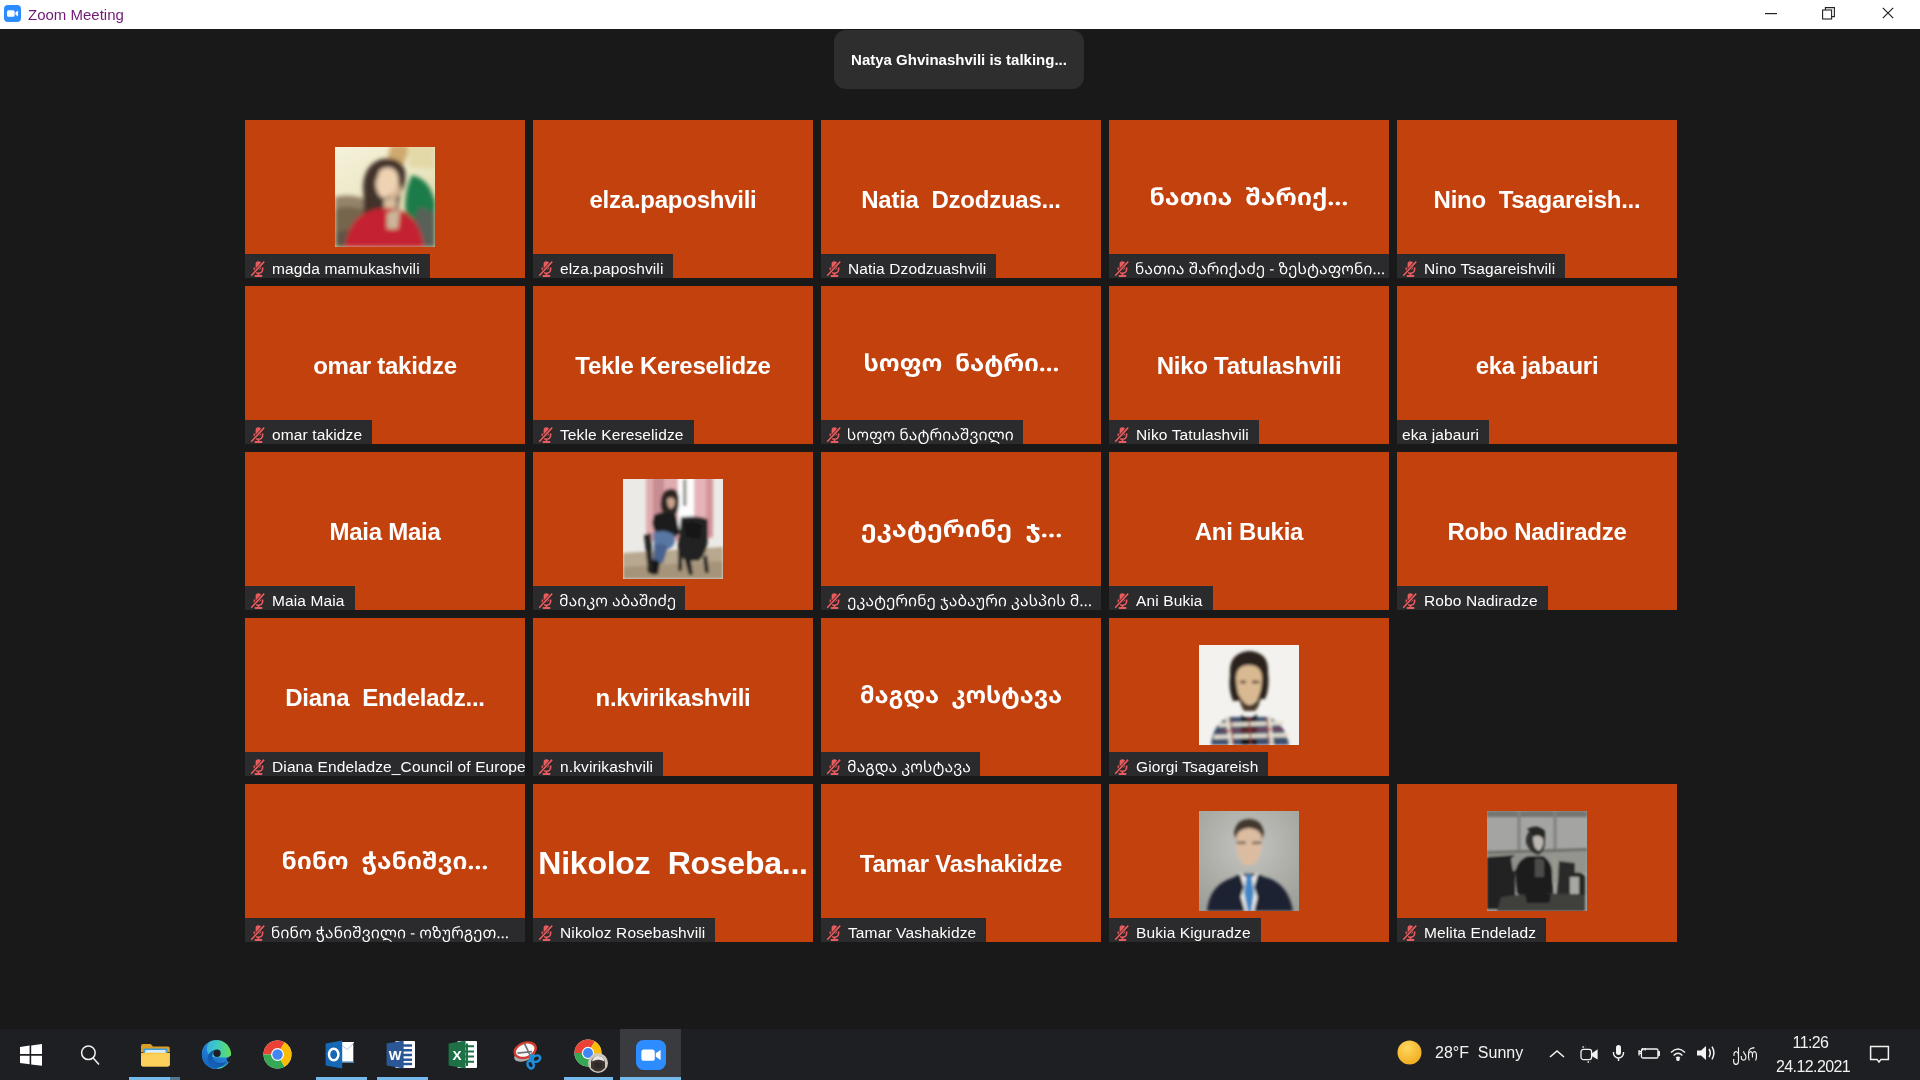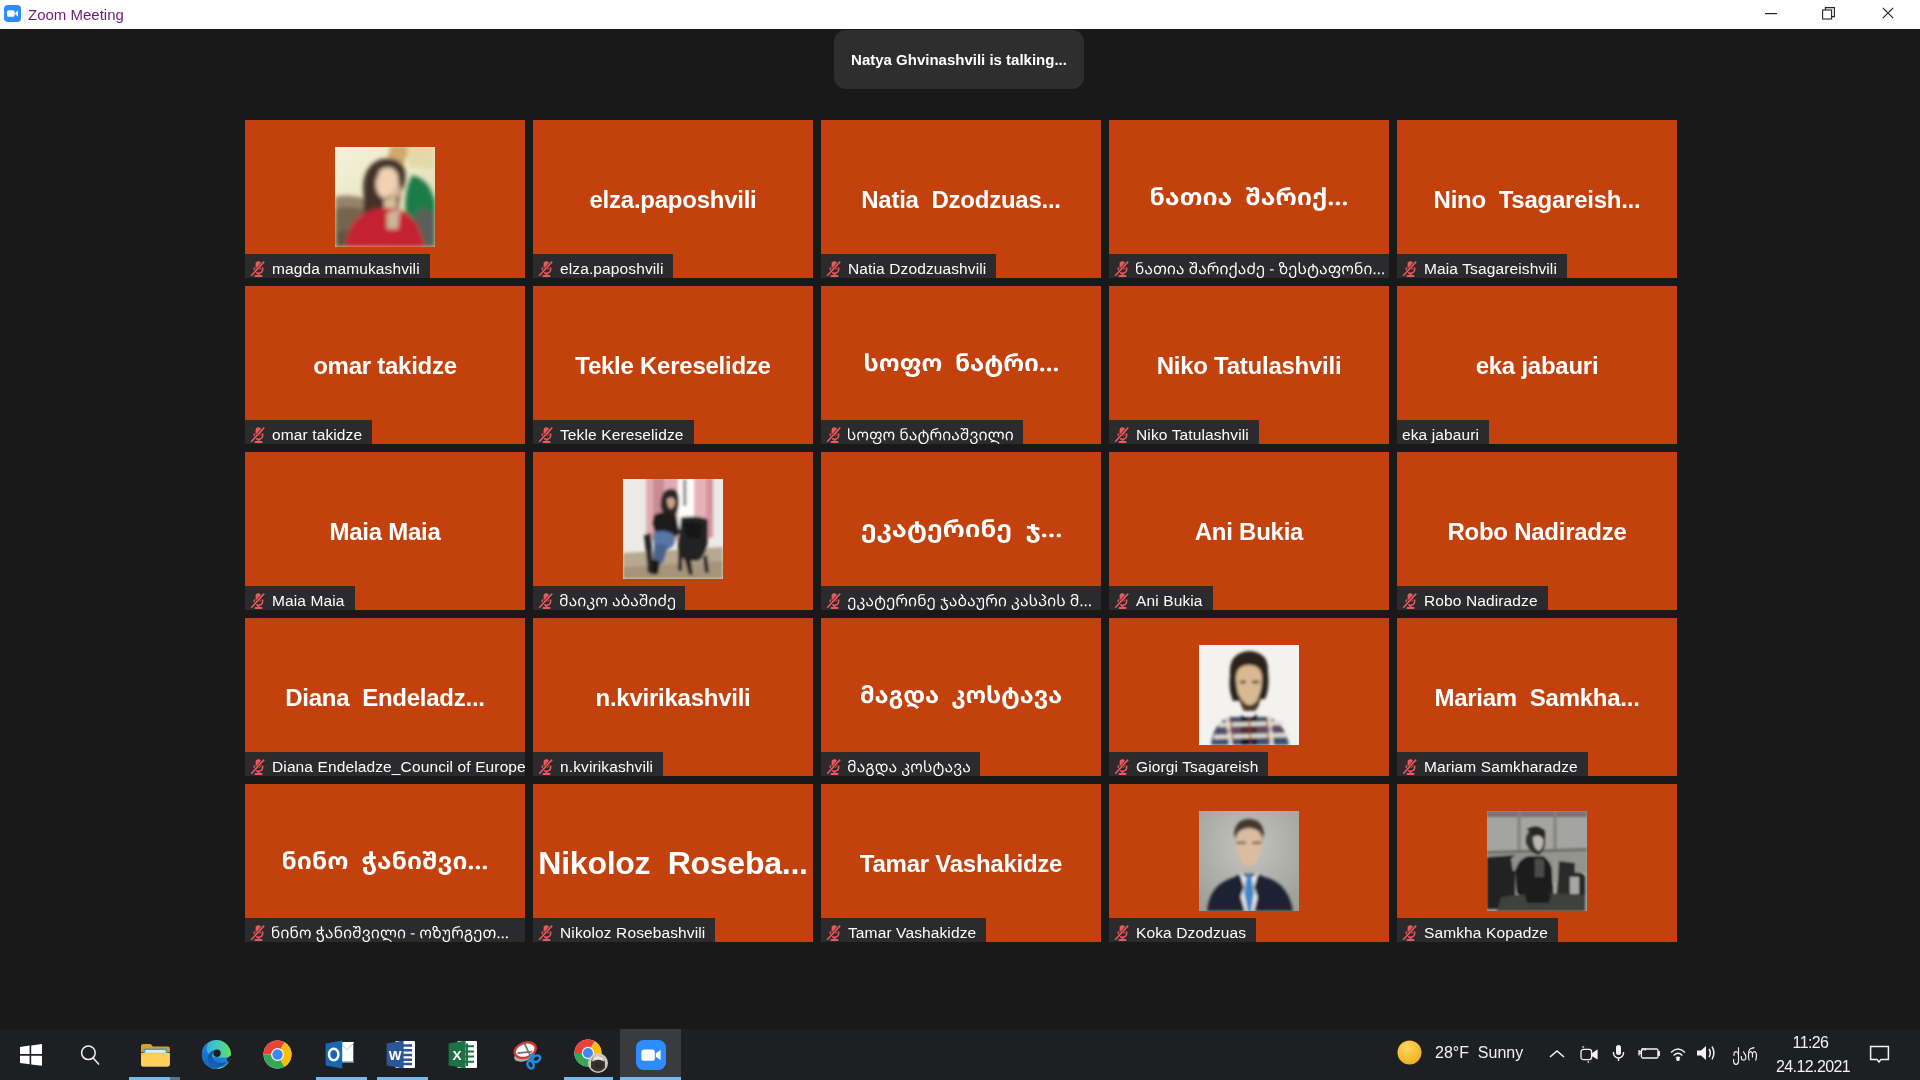--- a/index.html
+++ b/index.html
@@ -136,21 +136,21 @@
         <svg width="17" height="18" viewBox="0 0 17 18" style="flex:0 0 auto;margin-top:1px">
 <g fill="#e85c5e">
             <rect x="5.6" y="1.2" width="5.6" height="8.6" rx="2.8"></rect>
 <path d="M3.6 7.6v1.6a4.9 4.9 0 0 0 9.8 0V7.6h-1.6v1.6a3.3 3.3 0 0 1-6.6 0V7.6z"></path>
 <rect x="7.6" y="13.2" width="1.8" height="2.4"></rect>
             <rect x="4.7" y="15.1" width="7.6" height="1.9" rx="0.4"></rect>
           </g>
 <line x1="1.2" y1="15.8" x2="14.2" y2="1.6" stroke="#242424" stroke-width="3"></line>
 <line x1="1.2" y1="15.8" x2="14.2" y2="1.6" stroke="#e85c5e" stroke-width="1.7"></line>
         </svg>
-        <span>Maia Tsagareishvili</span>
+        <span>Nino Tsagareishvili</span>
       </div>
     </div>
 <div class="tile" style="left:245px;top:257px">
       <div class="cname" style="font-size:24px;">omar takidze</div>
       <div class="lbl">
         <svg width="17" height="18" viewBox="0 0 17 18" style="flex:0 0 auto;margin-top:1px">
 <g fill="#e85c5e">
             <rect x="5.6" y="1.2" width="5.6" height="8.6" rx="2.8"></rect>
 <path d="M3.6 7.6v1.6a4.9 4.9 0 0 0 9.8 0V7.6h-1.6v1.6a3.3 3.3 0 0 1-6.6 0V7.6z"></path>
 <rect x="7.6" y="13.2" width="1.8" height="2.4"></rect>
@@ -413,36 +413,20 @@
 <path d="M3.6 7.6v1.6a4.9 4.9 0 0 0 9.8 0V7.6h-1.6v1.6a3.3 3.3 0 0 1-6.6 0V7.6z"></path>
 <rect x="7.6" y="13.2" width="1.8" height="2.4"></rect>
             <rect x="4.7" y="15.1" width="7.6" height="1.9" rx="0.4"></rect>
           </g>
 <line x1="1.2" y1="15.8" x2="14.2" y2="1.6" stroke="#242424" stroke-width="3"></line>
 <line x1="1.2" y1="15.8" x2="14.2" y2="1.6" stroke="#e85c5e" stroke-width="1.7"></line>
         </svg>
         <span>Giorgi Tsagareish</span>
       </div>
     </div>
-<div class="tile" style="left:1397px;top:589px">
-      <div class="cname" style="font-size:24px;">Mariam&nbsp;&nbsp;Samkha...</div>
-      <div class="lbl">
-        <svg width="17" height="18" viewBox="0 0 17 18" style="flex:0 0 auto;margin-top:1px">
-<g fill="#e85c5e">
-            <rect x="5.6" y="1.2" width="5.6" height="8.6" rx="2.8"></rect>
-<path d="M3.6 7.6v1.6a4.9 4.9 0 0 0 9.8 0V7.6h-1.6v1.6a3.3 3.3 0 0 1-6.6 0V7.6z"></path>
-<rect x="7.6" y="13.2" width="1.8" height="2.4"></rect>
-            <rect x="4.7" y="15.1" width="7.6" height="1.9" rx="0.4"></rect>
-          </g>
-<line x1="1.2" y1="15.8" x2="14.2" y2="1.6" stroke="#242424" stroke-width="3"></line>
-<line x1="1.2" y1="15.8" x2="14.2" y2="1.6" stroke="#e85c5e" stroke-width="1.7"></line>
-        </svg>
-        <span>Mariam Samkharadze</span>
-      </div>
-    </div>
 <div class="tile" style="left:245px;top:755px">
       <svg style="position:absolute;left:38.0px;top:66.6px" width="204.0" height="24.0" viewBox="1.51 -18.48 197.42 24.48" preserveAspectRatio="none">
         <path d="M7.5 0.2Q4.6 0.2 3.1 -1.5Q1.5 -3.2 1.5 -6.5V-13.4Q1.5 -15.2 2.2 -16.2Q2.9 -17.3 4.0 -17.8Q5.1 -18.2 6.4 -18.2H12.5V-15.5H6.8Q6.0 -15.5 5.6 -15.1Q5.1 -14.7 5.1 -13.8V-13.3Q5.1 -12.9 5.1 -12.3Q5.0 -11.7 5.0 -11.3H5.1Q5.4 -11.8 5.9 -12.2Q6.4 -12.6 7.1 -12.8Q7.8 -13.1 8.7 -13.1Q11.0 -13.1 12.4 -11.4Q13.8 -9.8 13.8 -6.5Q13.8 -4.4 13.0 -2.8Q12.3 -1.3 10.9 -0.5Q9.5 0.2 7.5 0.2ZM7.5 -2.5Q8.9 -2.5 9.5 -3.6Q10.1 -4.6 10.1 -6.5Q10.1 -8.3 9.5 -9.3Q8.8 -10.3 7.6 -10.3Q6.6 -10.3 6.0 -9.8Q5.4 -9.4 5.1 -8.6Q4.9 -7.8 4.9 -6.7V-6.2Q4.9 -4.4 5.5 -3.5Q6.2 -2.5 7.5 -2.5Z M17.4 0.0Q17.0 -1.1 16.7 -2.1Q16.4 -3.1 16.2 -4.2Q16.0 -5.3 16.0 -6.6Q16.0 -8.6 16.7 -10.1Q17.4 -11.7 18.8 -12.5Q20.1 -13.4 22.2 -13.4Q24.2 -13.4 25.6 -12.5Q26.9 -11.7 27.6 -10.1Q28.3 -8.6 28.3 -6.6Q28.3 -5.3 28.1 -4.2Q28.0 -3.1 27.7 -2.1Q27.4 -1.1 26.9 0.0H23.4Q24.0 -1.6 24.3 -3.2Q24.6 -4.9 24.6 -6.5Q24.6 -7.9 24.3 -8.8Q24.1 -9.7 23.5 -10.2Q23.0 -10.6 22.2 -10.6Q21.4 -10.6 20.8 -10.2Q20.3 -9.7 20.0 -8.8Q19.7 -7.9 19.7 -6.5Q19.7 -5.4 19.8 -4.3Q20.0 -3.2 20.2 -2.1Q20.5 -1.1 20.9 0.0Z M37.0 0.2Q34.0 0.2 32.5 -1.5Q30.9 -3.2 30.9 -6.5V-13.4Q30.9 -15.2 31.6 -16.2Q32.3 -17.3 33.4 -17.8Q34.5 -18.2 35.8 -18.2H41.9V-15.5H36.3Q35.5 -15.5 35.0 -15.1Q34.6 -14.7 34.6 -13.8V-13.3Q34.6 -12.9 34.5 -12.3Q34.5 -11.7 34.4 -11.3H34.5Q34.9 -11.8 35.4 -12.2Q35.9 -12.6 36.6 -12.8Q37.2 -13.1 38.2 -13.1Q40.4 -13.1 41.8 -11.4Q43.2 -9.8 43.2 -6.5Q43.2 -4.4 42.5 -2.8Q41.7 -1.3 40.3 -0.5Q38.9 0.2 37.0 0.2ZM37.0 -2.5Q38.4 -2.5 38.9 -3.6Q39.5 -4.6 39.5 -6.5Q39.5 -8.3 38.9 -9.3Q38.2 -10.3 37.0 -10.3Q36.0 -10.3 35.4 -9.8Q34.8 -9.4 34.6 -8.6Q34.3 -7.8 34.3 -6.7V-6.2Q34.3 -4.4 35.0 -3.5Q35.6 -2.5 37.0 -2.5Z M47.0 0.0Q46.5 -1.2 46.2 -2.2Q45.8 -3.3 45.6 -4.4Q45.5 -5.5 45.5 -6.7Q45.5 -8.7 46.1 -10.2Q46.7 -11.7 47.9 -12.5Q49.1 -13.4 50.8 -13.4Q52.3 -13.4 53.2 -12.6Q54.1 -11.9 54.6 -10.7H54.7Q55.2 -12.0 56.1 -12.7Q57.0 -13.4 58.5 -13.4Q60.2 -13.4 61.4 -12.5Q62.6 -11.7 63.2 -10.2Q63.8 -8.7 63.8 -6.7Q63.8 -5.5 63.7 -4.4Q63.5 -3.3 63.1 -2.2Q62.8 -1.2 62.3 0.0H58.7Q59.5 -1.6 59.8 -3.2Q60.2 -4.9 60.2 -6.7Q60.2 -7.8 60.0 -8.7Q59.8 -9.6 59.3 -10.1Q58.9 -10.6 58.1 -10.6Q57.2 -10.6 56.8 -9.8Q56.4 -9.0 56.4 -7.5V-4.1H52.9V-7.5Q52.9 -9.0 52.5 -9.8Q52.1 -10.6 51.2 -10.6Q50.2 -10.6 49.7 -9.7Q49.1 -8.7 49.1 -6.6Q49.1 -5.4 49.3 -4.3Q49.4 -3.2 49.8 -2.1Q50.1 -1.1 50.6 0.0Z M85.2 6.0Q83.8 6.0 82.7 5.6Q81.5 5.1 80.7 4.4Q79.9 3.6 79.5 2.6Q79.1 1.6 79.1 0.4Q79.1 -0.3 79.2 -0.9Q79.3 -1.5 79.6 -2.1H83.0Q82.9 -1.6 82.8 -1.0Q82.7 -0.4 82.7 0.1Q82.7 0.9 83.0 1.7Q83.2 2.4 83.8 2.8Q84.3 3.2 85.2 3.2Q86.1 3.2 86.7 2.8Q87.2 2.4 87.5 1.7Q87.7 0.9 87.7 0.1Q87.7 -0.8 87.5 -1.6Q87.3 -2.4 86.9 -3.0Q86.4 -3.9 86.1 -4.6Q85.8 -5.4 85.6 -6.2H85.5Q85.0 -5.5 84.2 -5.2Q83.5 -4.8 82.4 -4.8Q81.4 -4.8 80.5 -5.3Q79.6 -5.8 79.0 -6.7Q78.4 -7.7 78.4 -9.0Q78.4 -10.2 79.0 -11.1Q79.5 -12.0 80.5 -12.6Q81.6 -13.1 83.0 -13.1H84.9V-18.2H88.5V-13.1H91.3V-10.4H88.5V-9.1Q88.5 -7.6 89.0 -6.5Q89.6 -5.4 90.2 -4.3Q90.7 -3.5 91.1 -2.4Q91.4 -1.4 91.4 -0.0Q91.4 1.8 90.7 3.1Q89.9 4.5 88.5 5.2Q87.1 6.0 85.2 6.0ZM83.4 -7.5Q84.1 -7.5 84.6 -7.9Q85.0 -8.4 85.0 -9.2V-10.4H83.5Q82.7 -10.4 82.3 -10.1Q81.8 -9.7 81.8 -8.9Q81.8 -8.3 82.2 -7.9Q82.6 -7.5 83.4 -7.5Z M99.5 0.2Q97.8 0.2 96.5 -0.3Q95.1 -0.9 94.3 -2.1Q93.6 -3.2 93.6 -4.8Q93.6 -5.5 93.7 -6.0Q93.8 -6.5 94.0 -6.9H97.4Q97.3 -6.5 97.3 -6.1Q97.2 -5.6 97.2 -5.1Q97.2 -4.3 97.5 -3.7Q97.7 -3.2 98.3 -2.8Q98.8 -2.5 99.5 -2.5Q100.2 -2.5 100.7 -2.8Q101.2 -3.1 101.5 -3.7Q101.8 -4.3 101.8 -5.0Q101.8 -6.1 101.3 -6.8Q100.8 -7.4 100.1 -8.1Q99.5 -8.6 98.9 -9.3Q98.3 -10.0 97.9 -10.9Q97.5 -11.8 97.5 -13.1H101.1Q101.1 -12.1 101.7 -11.3Q102.3 -10.6 103.1 -9.8Q103.7 -9.3 104.2 -8.6Q104.8 -7.9 105.1 -7.1Q105.5 -6.2 105.5 -5.1Q105.5 -3.5 104.7 -2.3Q104.0 -1.1 102.6 -0.4Q101.3 0.2 99.5 0.2Z M114.2 0.2Q111.2 0.2 109.7 -1.5Q108.1 -3.2 108.1 -6.5V-13.4Q108.1 -15.2 108.8 -16.2Q109.5 -17.3 110.6 -17.8Q111.7 -18.2 113.0 -18.2H119.1V-15.5H113.4Q112.6 -15.5 112.2 -15.1Q111.7 -14.7 111.7 -13.8V-13.3Q111.7 -12.9 111.7 -12.3Q111.6 -11.7 111.6 -11.3H111.7Q112.1 -11.8 112.5 -12.2Q113.0 -12.6 113.7 -12.8Q114.4 -13.1 115.3 -13.1Q117.6 -13.1 119.0 -11.4Q120.4 -9.8 120.4 -6.5Q120.4 -4.4 119.6 -2.8Q118.9 -1.3 117.5 -0.5Q116.1 0.2 114.2 0.2ZM114.1 -2.5Q115.5 -2.5 116.1 -3.6Q116.7 -4.6 116.7 -6.5Q116.7 -8.3 116.1 -9.3Q115.4 -10.3 114.2 -10.3Q113.2 -10.3 112.6 -9.8Q112.0 -9.4 111.8 -8.6Q111.5 -7.8 111.5 -6.7V-6.2Q111.5 -4.4 112.1 -3.5Q112.8 -2.5 114.1 -2.5Z M124.0 0.0Q123.6 -1.1 123.3 -2.1Q123.0 -3.1 122.8 -4.2Q122.6 -5.3 122.6 -6.6Q122.6 -8.6 123.3 -10.1Q124.0 -11.7 125.4 -12.5Q126.7 -13.4 128.8 -13.4Q130.8 -13.4 132.2 -12.5Q133.5 -11.7 134.2 -10.1Q134.9 -8.6 134.9 -6.6Q134.9 -5.3 134.7 -4.2Q134.6 -3.1 134.3 -2.1Q134.0 -1.1 133.5 0.0H130.0Q130.7 -1.6 130.9 -3.2Q131.2 -4.9 131.2 -6.5Q131.2 -7.9 131.0 -8.8Q130.7 -9.7 130.1 -10.2Q129.6 -10.6 128.8 -10.6Q128.0 -10.6 127.4 -10.2Q126.9 -9.7 126.6 -8.8Q126.3 -7.9 126.3 -6.5Q126.3 -5.4 126.4 -4.3Q126.6 -3.2 126.8 -2.1Q127.1 -1.1 127.5 0.0Z M143.4 0.2Q141.5 0.2 140.1 -0.5Q138.7 -1.3 137.9 -2.7Q137.2 -4.1 137.2 -6.1Q137.2 -8.0 137.8 -9.4Q138.4 -10.8 139.6 -11.5Q140.7 -12.2 142.2 -12.2Q143.1 -12.2 143.8 -12.0Q144.5 -11.8 145.0 -11.4Q145.5 -11.0 145.9 -10.4H146.0Q145.9 -10.8 145.9 -11.3Q145.8 -11.7 145.8 -12.3V-14.3Q145.8 -14.8 145.7 -15.2Q145.5 -15.5 145.3 -15.7Q145.0 -15.9 144.6 -15.9Q144.1 -15.9 143.8 -15.5Q143.5 -15.2 143.5 -14.5V-13.5H140.0V-14.2Q140.0 -15.0 139.6 -15.3Q139.2 -15.7 138.6 -15.7Q138.3 -15.7 138.0 -15.6Q137.6 -15.5 137.3 -15.4L136.5 -17.9Q137.1 -18.2 137.7 -18.3Q138.4 -18.5 139.0 -18.5Q139.8 -18.5 140.6 -18.0Q141.4 -17.6 141.8 -16.6H141.9Q142.3 -17.6 143.2 -18.0Q144.0 -18.5 145.2 -18.5Q146.3 -18.5 147.3 -18.0Q148.3 -17.5 148.8 -16.6Q149.4 -15.6 149.4 -14.1V-6.1Q149.4 -4.1 148.7 -2.7Q148.0 -1.3 146.7 -0.5Q145.3 0.2 143.4 0.2ZM143.4 -2.5Q144.8 -2.5 145.4 -3.4Q146.0 -4.3 146.0 -5.7V-6.2Q146.0 -7.1 145.8 -7.8Q145.5 -8.6 145.0 -9.0Q144.4 -9.4 143.3 -9.4Q142.5 -9.4 142.0 -9.0Q141.4 -8.5 141.1 -7.8Q140.8 -7.0 140.8 -6.0Q140.8 -5.0 141.1 -4.2Q141.3 -3.4 141.9 -3.0Q142.5 -2.5 143.4 -2.5Z M158.2 6.0Q156.7 6.0 155.6 5.6Q154.4 5.2 153.6 4.5Q152.8 3.8 152.4 2.8Q152.0 1.8 152.0 0.7Q152.0 0.1 152.1 -0.5Q152.2 -1.0 152.3 -1.4H155.8Q155.7 -1.1 155.6 -0.6Q155.6 -0.1 155.6 0.3Q155.6 1.0 155.8 1.7Q156.1 2.4 156.7 2.8Q157.3 3.2 158.2 3.2Q159.2 3.2 159.7 2.8Q160.3 2.4 160.5 1.7Q160.8 0.9 160.8 0.1Q160.8 -0.9 160.5 -1.5Q160.2 -2.2 159.5 -2.5Q158.9 -2.9 158.1 -2.9H157.1V-5.6H158.1Q159.4 -5.6 159.9 -6.4Q160.4 -7.1 160.4 -8.2Q160.4 -8.9 160.2 -9.5Q159.9 -10.0 159.5 -10.3Q159.0 -10.6 158.3 -10.6Q157.6 -10.6 157.1 -10.3Q156.7 -10.0 156.4 -9.5Q156.2 -9.0 156.2 -8.3Q156.2 -8.0 156.2 -7.7Q156.3 -7.4 156.4 -7.0H152.8Q152.7 -7.4 152.6 -7.8Q152.6 -8.2 152.6 -8.6Q152.6 -10.0 153.3 -11.1Q154.1 -12.2 155.4 -12.8Q156.7 -13.4 158.3 -13.4Q160.1 -13.4 161.4 -12.7Q162.6 -12.1 163.3 -11.0Q164.0 -9.9 164.0 -8.6Q164.0 -6.8 163.1 -5.8Q162.2 -4.7 160.6 -4.4V-4.3Q161.7 -4.1 162.6 -3.5Q163.4 -3.0 164.0 -2.0Q164.5 -1.1 164.5 0.3Q164.5 2.0 163.7 3.3Q163.0 4.6 161.6 5.3Q160.2 6.0 158.2 6.0Z M168.0 0.0Q167.6 -1.1 167.3 -2.1Q166.9 -3.1 166.8 -4.2Q166.6 -5.3 166.6 -6.6Q166.6 -8.6 167.3 -10.1Q168.0 -11.7 169.3 -12.5Q170.7 -13.4 172.8 -13.4Q174.8 -13.4 176.2 -12.5Q177.5 -11.7 178.2 -10.1Q178.9 -8.6 178.9 -6.6Q178.9 -5.3 178.7 -4.2Q178.6 -3.1 178.3 -2.1Q178.0 -1.1 177.5 0.0H174.0Q174.6 -1.6 174.9 -3.2Q175.2 -4.9 175.2 -6.5Q175.2 -7.9 174.9 -8.8Q174.6 -9.7 174.1 -10.2Q173.5 -10.6 172.8 -10.6Q172.0 -10.6 171.4 -10.2Q170.9 -9.7 170.6 -8.8Q170.3 -7.9 170.3 -6.5Q170.3 -5.4 170.4 -4.3Q170.6 -3.2 170.8 -2.1Q171.1 -1.1 171.5 0.0Z M181.3 -1.7Q181.3 -2.8 181.9 -3.2Q182.5 -3.7 183.4 -3.7Q184.2 -3.7 184.8 -3.2Q185.4 -2.8 185.4 -1.7Q185.4 -0.6 184.8 -0.2Q184.2 0.3 183.4 0.3Q182.5 0.3 181.9 -0.2Q181.3 -0.6 181.3 -1.7Z M188.0 -1.7Q188.0 -2.8 188.7 -3.2Q189.3 -3.7 190.1 -3.7Q191.0 -3.7 191.6 -3.2Q192.2 -2.8 192.2 -1.7Q192.2 -0.6 191.6 -0.2Q191.0 0.3 190.1 0.3Q189.3 0.3 188.7 -0.2Q188.0 -0.6 188.0 -1.7Z M194.8 -1.7Q194.8 -2.8 195.4 -3.2Q196.0 -3.7 196.9 -3.7Q197.7 -3.7 198.3 -3.2Q198.9 -2.8 198.9 -1.7Q198.9 -0.6 198.3 -0.2Q197.7 0.3 196.9 0.3Q196.0 0.3 195.4 -0.2Q194.8 -0.6 194.8 -1.7Z" fill="#fff"></path>
       </svg>
       <div class="lbl" style="width:280px">
         <svg width="17" height="18" viewBox="0 0 17 18" style="flex:0 0 auto;margin-top:1px">
 <g fill="#e85c5e">
             <rect x="5.6" y="1.2" width="5.6" height="8.6" rx="2.8"></rect>
 <path d="M3.6 7.6v1.6a4.9 4.9 0 0 0 9.8 0V7.6h-1.6v1.6a3.3 3.3 0 0 1-6.6 0V7.6z"></path>
 <rect x="7.6" y="13.2" width="1.8" height="2.4"></rect>
@@ -516,21 +500,21 @@
         <svg width="17" height="18" viewBox="0 0 17 18" style="flex:0 0 auto;margin-top:1px">
 <g fill="#e85c5e">
             <rect x="5.6" y="1.2" width="5.6" height="8.6" rx="2.8"></rect>
 <path d="M3.6 7.6v1.6a4.9 4.9 0 0 0 9.8 0V7.6h-1.6v1.6a3.3 3.3 0 0 1-6.6 0V7.6z"></path>
 <rect x="7.6" y="13.2" width="1.8" height="2.4"></rect>
             <rect x="4.7" y="15.1" width="7.6" height="1.9" rx="0.4"></rect>
           </g>
 <line x1="1.2" y1="15.8" x2="14.2" y2="1.6" stroke="#242424" stroke-width="3"></line>
 <line x1="1.2" y1="15.8" x2="14.2" y2="1.6" stroke="#e85c5e" stroke-width="1.7"></line>
         </svg>
-        <span>Koka Dzodzuas</span>
+        <span>Bukia Kiguradze</span>
       </div>
     </div>
 <div class="tile" style="left:1397px;top:755px">
       <svg class="ph" width="100" height="100" viewBox="0 0 100 100">
 <defs>
           <filter id="bl6" x="-20%" y="-20%" width="140%" height="140%">
             <feGaussianBlur stdDeviation="1.3"></feGaussianBlur>
           </filter>
         </defs>
 <rect width="100" height="100" fill="#a4a4a2"></rect>
@@ -559,21 +543,21 @@
         <svg width="17" height="18" viewBox="0 0 17 18" style="flex:0 0 auto;margin-top:1px">
 <g fill="#e85c5e">
             <rect x="5.6" y="1.2" width="5.6" height="8.6" rx="2.8"></rect>
 <path d="M3.6 7.6v1.6a4.9 4.9 0 0 0 9.8 0V7.6h-1.6v1.6a3.3 3.3 0 0 1-6.6 0V7.6z"></path>
 <rect x="7.6" y="13.2" width="1.8" height="2.4"></rect>
             <rect x="4.7" y="15.1" width="7.6" height="1.9" rx="0.4"></rect>
           </g>
 <line x1="1.2" y1="15.8" x2="14.2" y2="1.6" stroke="#242424" stroke-width="3"></line>
 <line x1="1.2" y1="15.8" x2="14.2" y2="1.6" stroke="#e85c5e" stroke-width="1.7"></line>
         </svg>
-        <span>Samkha Kopadze</span>
+        <span>Melita Endeladz</span>
       </div>
     </div>
 <div id="tooltip">Natya Ghvinashvili is talking...</div>
 </div>
 <div id="taskbar">
 <div class="tbi" style="left:0px">
       <svg width="22" height="22" viewBox="0 0 22 22" fill="#fff">
         <path d="M0 2.9 L9.6 1.6 L9.6 10.1 L0 10.1 Z"></path>
         <path d="M11.2 1.4 L22 0 L22 10.1 L11.2 10.1 Z"></path>
         <path d="M0 11.7 L9.6 11.7 L9.6 20.2 L0 18.9 Z"></path>

